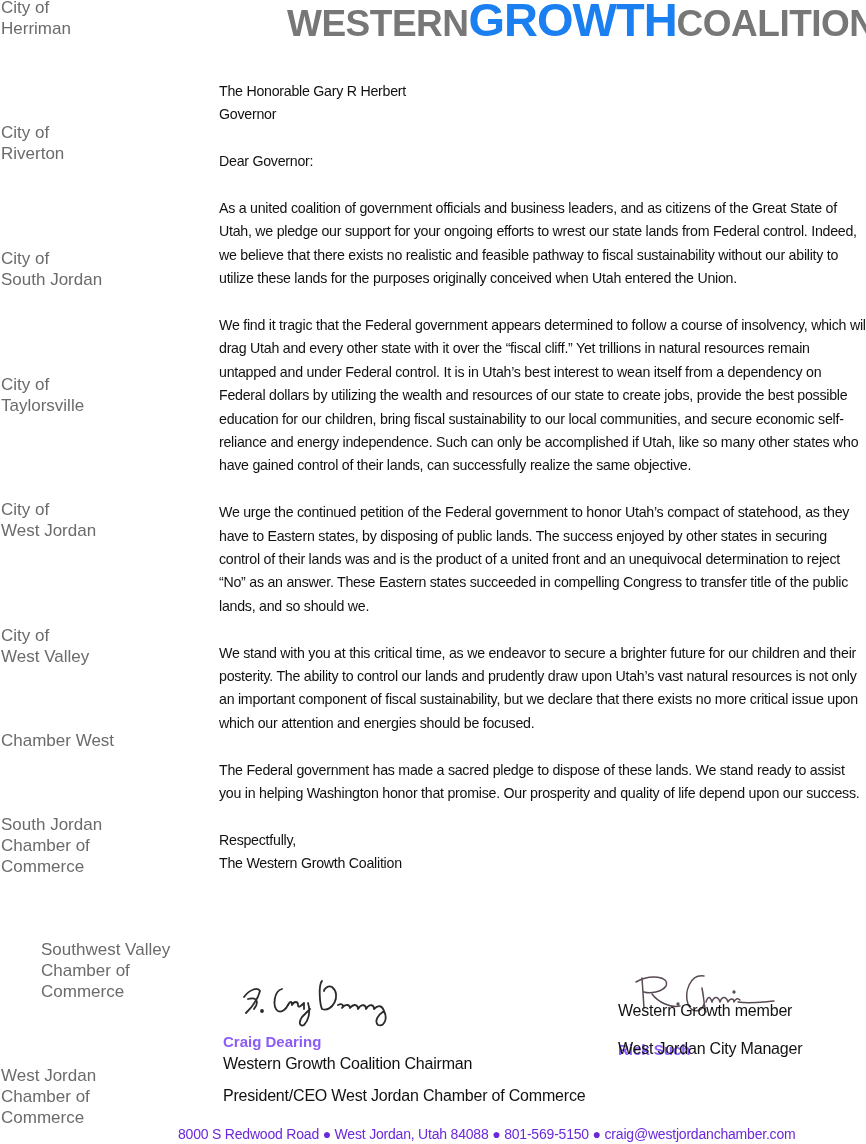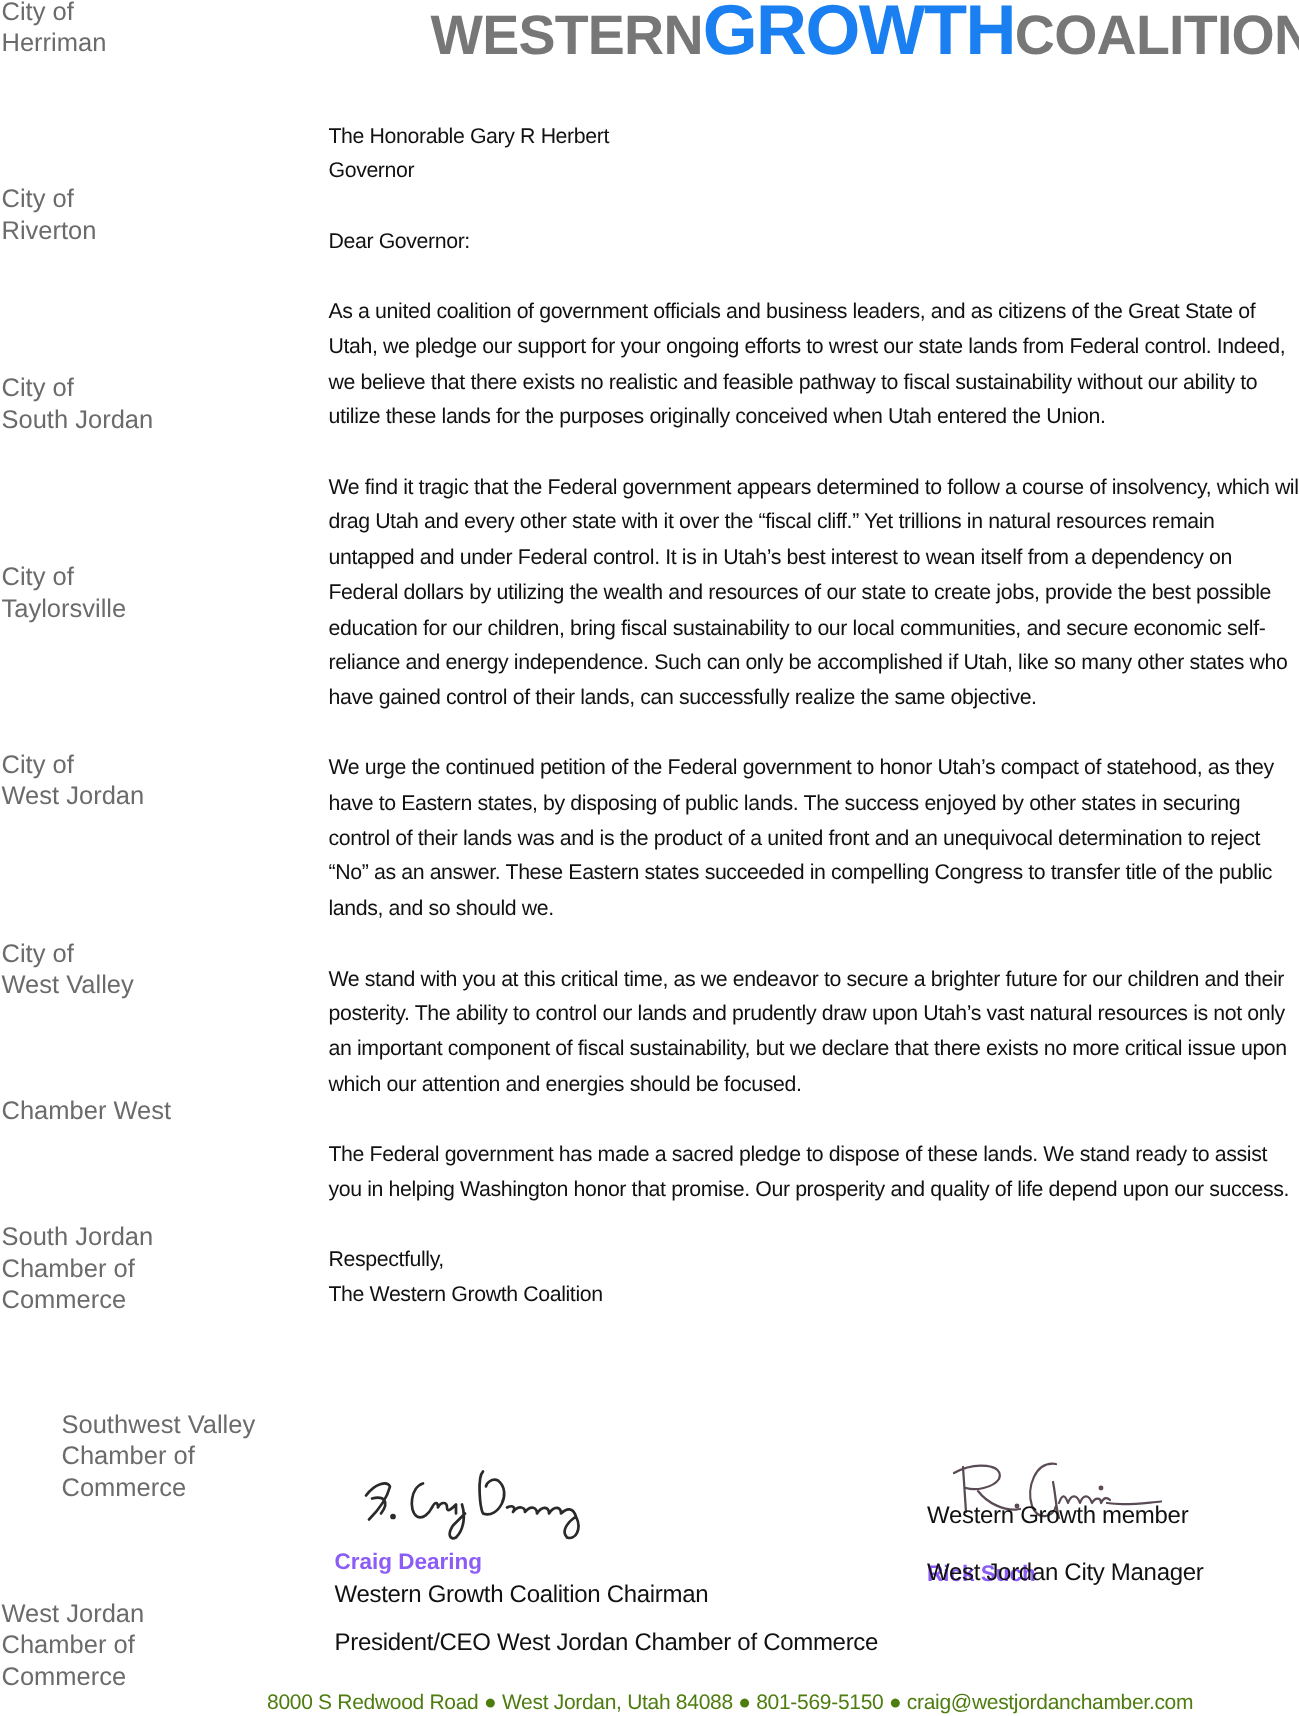--- a/index.html
+++ b/index.html
@@ -24,21 +24,21 @@
       font-family: "Liberation Sans", sans-serif;
       font-size: 14.2px; line-height: 23.4px; color: #111111;
       letter-spacing: -0.25px;
     }
     .body-text p { margin: 0; }
     .sig-name { font-family: "Liberation Sans", sans-serif; font-weight: bold; font-size: 15px; color: #8b5cf6; position: absolute; }
     .sig-line { font-family: "Liberation Sans", sans-serif; font-size: 16px; color: #111; position: absolute; white-space: nowrap; letter-spacing: -0.2px; }
     .signature { position: absolute; }
     .footer {
       position: absolute; left: 178px; top: 1126px;
-      font-family: "Liberation Sans", sans-serif; font-size: 14px; color: #4d7c0f;
+      font-family: "Liberation Sans", sans-serif; font-size: 14px; color: #6d28d9;
       white-space: nowrap; letter-spacing: -0.2px;
     }
   </style>
 </head>
 <body>
 
 <div class="sidebar-item" style="top:-3px;">City of
 Herriman</div>
 <div class="sidebar-item" style="top:122px;">City of
 Riverton</div>

